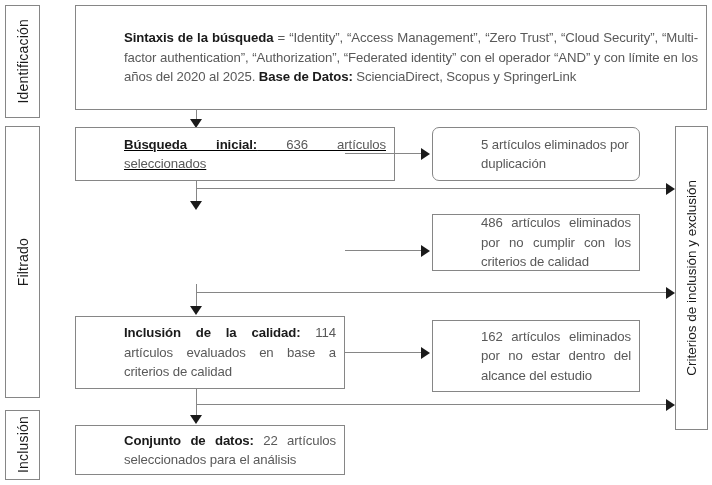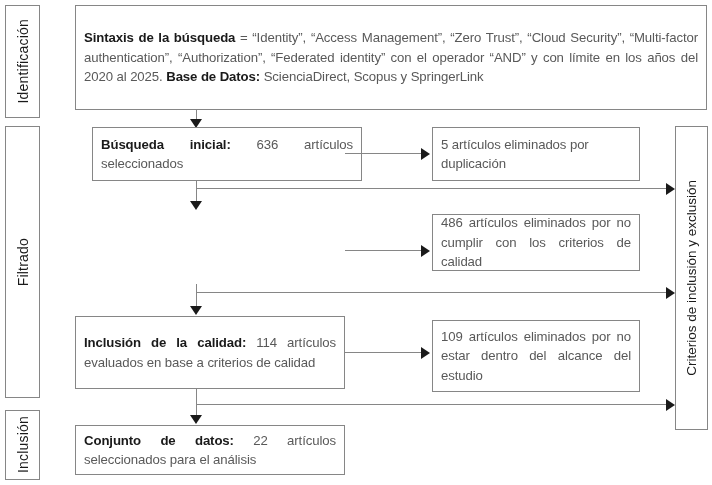--- a/index.html
+++ b/index.html
@@ -22,20 +22,21 @@
   }
 
   
   .box {
     position: absolute;
     box-sizing: border-box;
     border: 1px solid #868686;
     background: #ffffff;
     display: flex;
     align-items: center;
+    padding-left: 40px;
   }
   .box .txt {
     display: block;
     width: 100%;
     padding: 0 8px;
     font-size: 13.2px;
     line-height: 19.5px;
     color: #595959;
     text-align: justify;
     text-justify: inter-word;
@@ -130,28 +131,28 @@
     <span class="vtxt">Criterios de inclusión y exclusión</span>
   </div>
 
   <div class="box" style="left:75px; top:5px; width:632px; height:105px;">
     <span class="txt"><b>Sintaxis de la búsqueda</b><span> = “Identity”, “Access Management”, “Zero Trust”, “Cloud Security”, “Multi-factor authentication”, “Authorization”, “Federated identity” con el operador “AND” y con límite en los años del 2020 al 2025. </span><b>Base de Datos:</b><span> ScienciaDirect, Scopus y SpringerLink</span></span>
   </div>
 
   <div class="ln-v" style="left:196px; top:110px; height:15px;"></div>
   <div class="arrow-d" style="left:190px; top:119px;"></div>
 
-  <div class="box" style="left:92px; top:127px; width:270px; height:54px;">
+  <div class="box" style="left:75px; top:127px; width:320px; height:54px;text-decoration:underline;">
     <span class="txt"><b>Búsqueda inicial:</b><span> 636 artículos seleccionados</span></span>
   </div>
 
   <div class="ln-h" style="left:345px; top:153px; width:78px;"></div>
   <div class="arrow-r" style="left:421px; top:148px;"></div>
 
-  <div class="box" style="left:432px; top:127px; width:208px; height:54px;">
+  <div class="box" style="left:432px; top:127px; width:208px; height:54px;border-radius:7px;">
     <span class="txt" style="text-align:left;">5 artículos eliminados por duplicación</span>
   </div>
 
   <div class="ln-v" style="left:196px; top:181px; height:26px;"></div>
   <div class="arrow-d" style="left:190px; top:201px;"></div>
   <div class="ln-h" style="left:196px; top:188px; width:473px;"></div>
   <div class="arrow-r" style="left:666px; top:183px;"></div>
 
 
   <div class="ln-h" style="left:345px; top:250px; width:78px;"></div>
@@ -167,21 +168,21 @@
   <div class="arrow-r" style="left:666px; top:287px;"></div>
 
   <div class="box" style="left:75px; top:316px; width:270px; height:73px;">
     <span class="txt"><b>Inclusión de la calidad:</b><span> 114 artículos evaluados en base a criterios de calidad</span></span>
   </div>
 
   <div class="ln-h" style="left:345px; top:352px; width:78px;"></div>
   <div class="arrow-r" style="left:421px; top:347px;"></div>
 
   <div class="box" style="left:432px; top:320px; width:208px; height:72px;">
-    <span class="txt">109 artículos eliminados por no estar dentro del alcance del estudio</span>
+    <span class="txt">162 artículos eliminados por no estar dentro del alcance del estudio</span>
   </div>
 
   <div class="ln-v" style="left:196px; top:389px; height:32px;"></div>
   <div class="arrow-d" style="left:190px; top:415px;"></div>
   <div class="ln-h" style="left:196px; top:404px; width:473px;"></div>
   <div class="arrow-r" style="left:666px; top:399px;"></div>
 
   <div class="box" style="left:75px; top:425px; width:270px; height:50px;">
     <span class="txt"><b>Conjunto de datos:</b><span> 22 artículos seleccionados para el análisis</span></span>
   </div>

